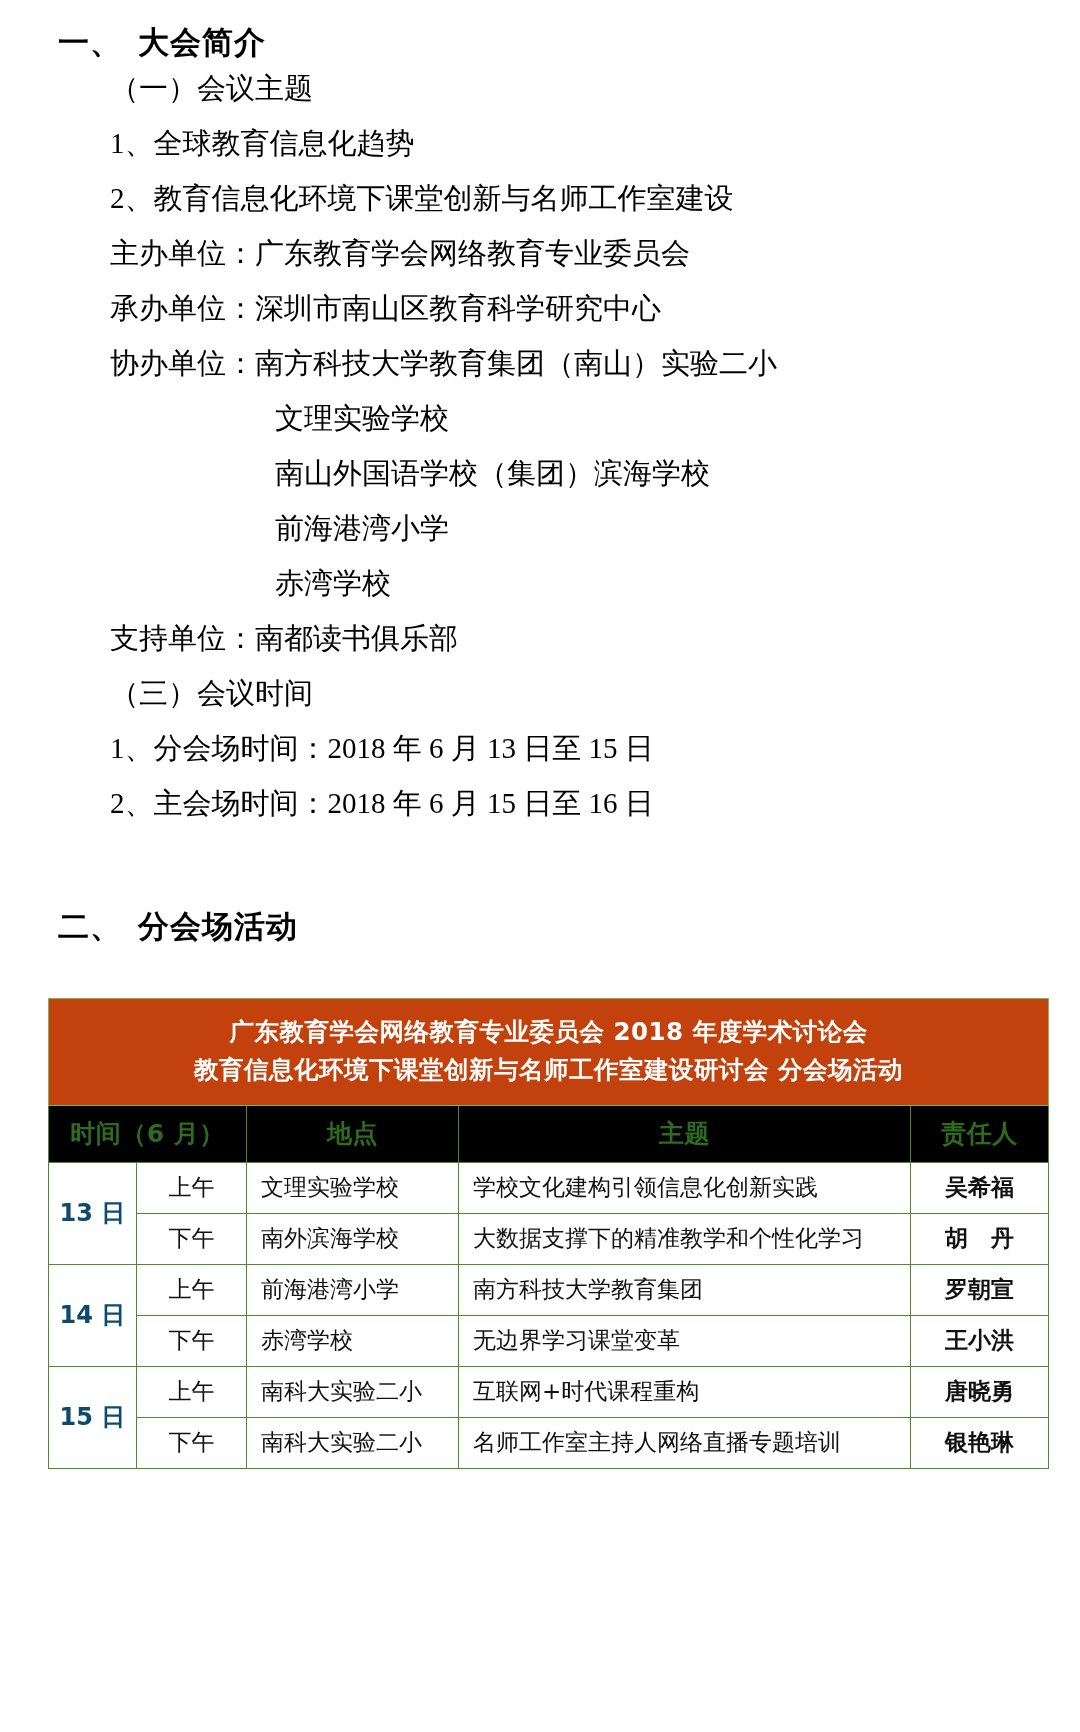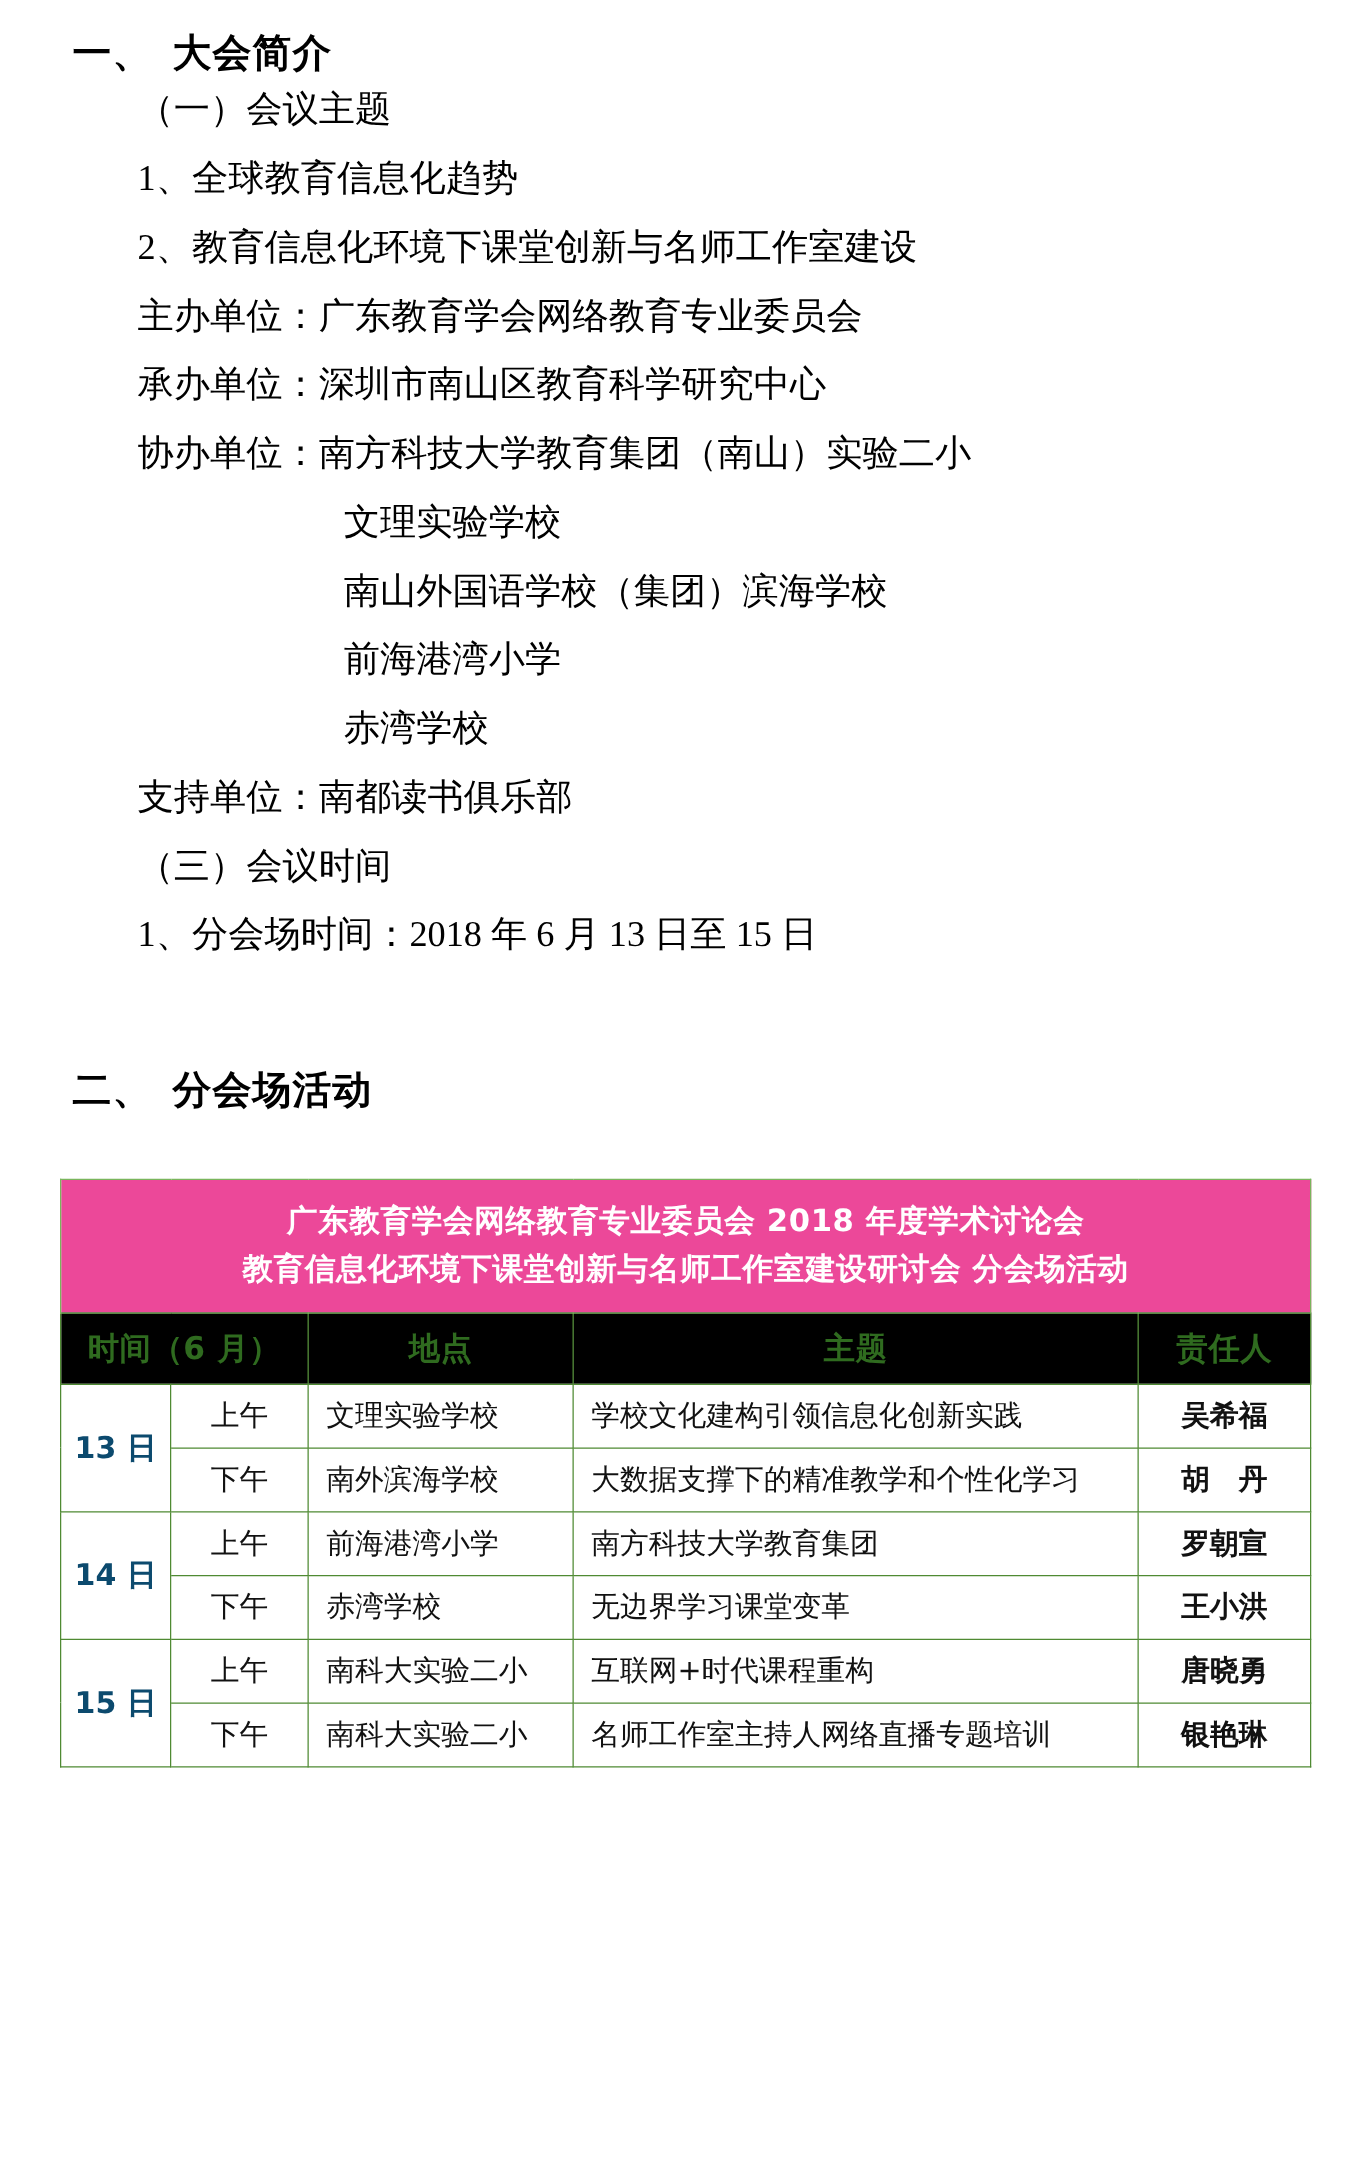--- a/index.html
+++ b/index.html
@@ -56,21 +56,21 @@
   table.schedule {
     border-collapse: collapse;
     width: 1000px;
     table-layout: fixed;
   }
   table.schedule td, table.schedule th {
     border: 1px solid #4f8a33;
     padding: 0;
   }
   .banner-cell {
-    background: #ec4899;
+    background: #c2410c;
     color: #ffffff;
     text-align: center;
     font-family: "DejaVu Sans", "Liberation Sans", sans-serif;
     font-weight: bold;
     font-size: 24.5px;
     line-height: 1.55;
     padding: 14px 10px 16px 10px !important;
     letter-spacing: 0.5px;
     border: 1px solid #7ab55c !important;
   }
@@ -135,20 +135,21 @@
   <div class="line">主办单位：广东教育学会网络教育专业委员会</div>
   <div class="line">承办单位：深圳市南山区教育科学研究中心</div>
   <div class="line">协办单位：南方科技大学教育集团（南山）实验二小</div>
   <div class="line indent2">文理实验学校</div>
   <div class="line indent2">南山外国语学校（集团）滨海学校</div>
   <div class="line indent2">前海港湾小学</div>
   <div class="line indent2">赤湾学校</div>
   <div class="line">支持单位：南都读书俱乐部</div>
   <div class="line">（三）会议时间</div>
   <div class="line">1、分会场时间：2018 年 6 月 13 日至 15 日</div>
+  <div class="line">2、主会场时间：2018 年 6 月 15 日至 16 日</div>
 
   <div class="spacer-xl"></div>
 
   <div class="section-title">
     <span class="num">二、</span><span>分会场活动</span>
   </div>
 
   <div class="spacer-lg"></div>
 
   <div class="table-wrap">

